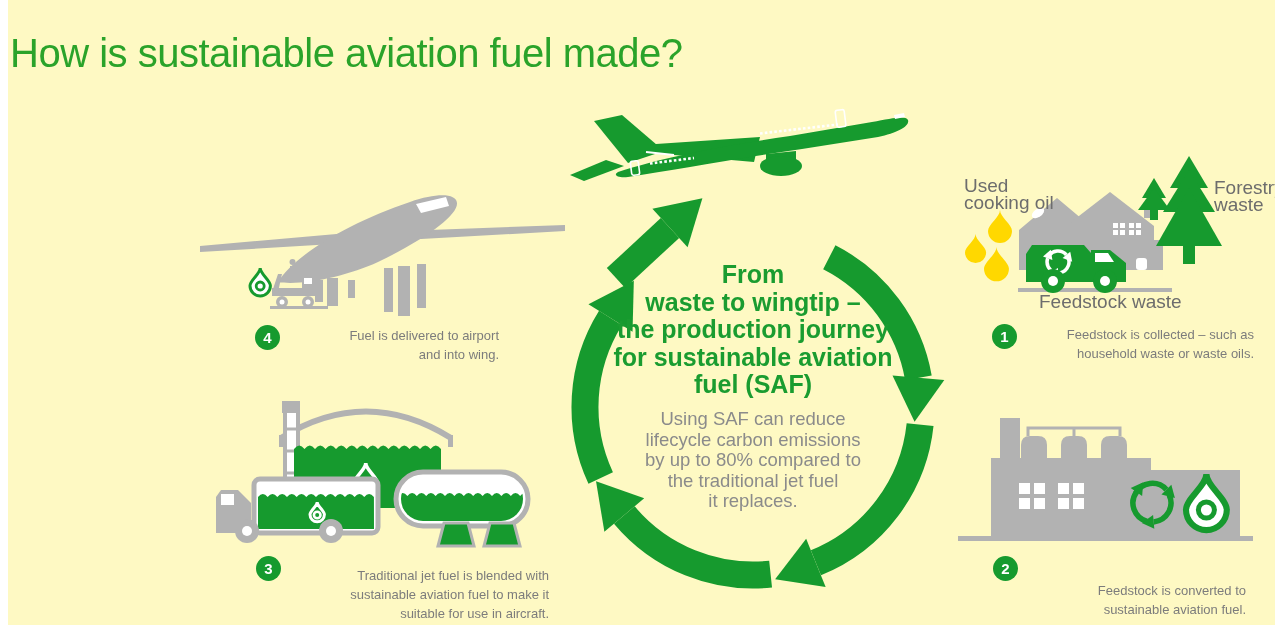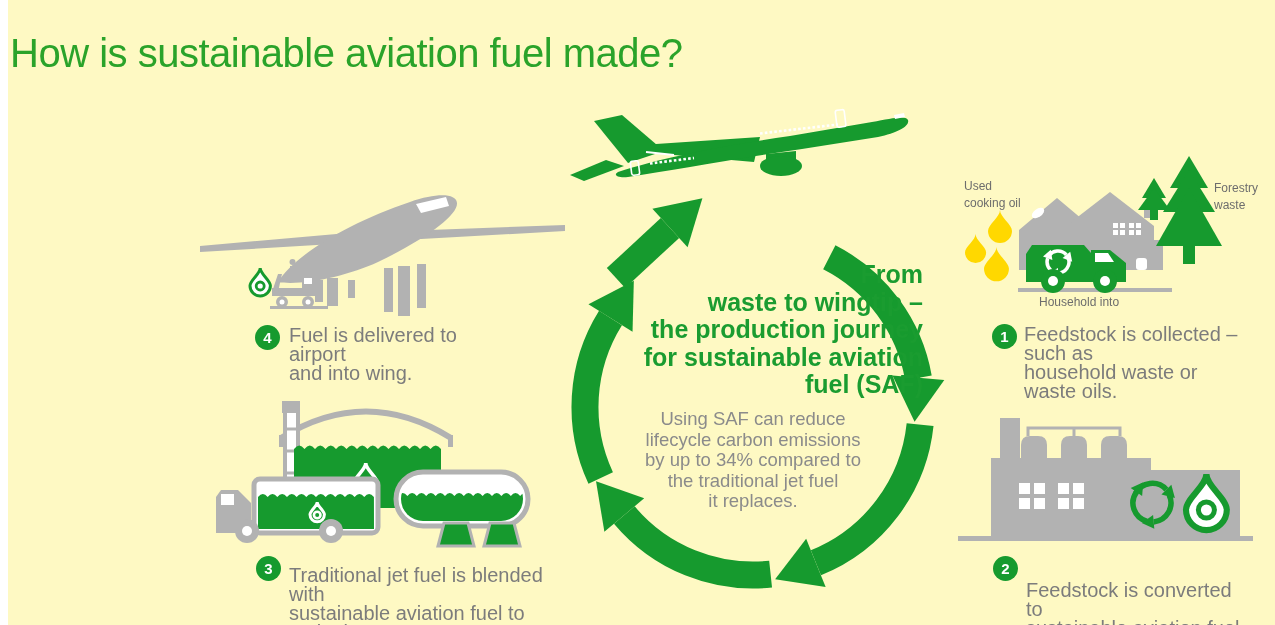--- a/index.html
+++ b/index.html
@@ -6,28 +6,28 @@
     --green:#169a2e; --title-green:#2aa32a; --accent-text-green:#1a9c30;
     --silhouette-gray:#b2b2b2; --text-gray:#7c7c7c; --label-gray:#6d6d6d;
     --yellow:#ffd800; --white:#ffffff;
   }
   html,body{margin:0;padding:0;}
   body{width:1275px;height:625px;background:#fff;overflow:hidden;
        font-family:"Liberation Sans","DejaVu Sans",sans-serif;}
   .canvas{position:relative;width:1275px;height:625px;background:#fef9c3;margin-left:8px;}
   .abs{position:absolute;}
   .title{left:2px;top:4px;font-size:40px;letter-spacing:-0.5px;color:var(--title-green);font-weight:400;}
-  .center-heading{left:575px;top:261px;width:340px;text-align:right;color:var(--accent-text-green);
+  .center-heading{left:575px;top:261px;width:340px;text-align:center;color:var(--accent-text-green);
       font-size:25px;line-height:27.5px;font-weight:700;white-space:pre-line;}
   .center-body{left:595px;top:409px;width:300px;text-align:center;color:#8b8b8b;
       font-size:18.5px;line-height:20.5px;white-space:pre-line;}
   .badge{width:25px;height:25px;border-radius:50%;background:var(--green);color:#fff;
       font-size:15px;font-weight:700;text-align:center;line-height:25px;}
-  .step-text{font-size:20px;line-height:19px;color:var(--text-gray);white-space:pre-line;}
-  .label{font-size:12px;line-height:16.5px;color:var(--label-gray);white-space:pre-line;}
+  .step-text{font-size:13px;line-height:19px;color:var(--text-gray);white-space:pre-line;text-align:right;}
+  .label{font-size:19px;line-height:16.5px;color:var(--label-gray);white-space:pre-line;}
   svg{display:block;}
   .g{fill:var(--green);} .gy{fill:var(--silhouette-gray);} .w{fill:#fff;}
   .yl{fill:var(--yellow);}
   .arc{stroke:var(--green);stroke-width:27;fill:none;}
 </style>
 </head>
 <body>
 
 <div class="canvas">
 
@@ -53,21 +53,21 @@
     <use href="#bighead" class="g" transform="translate(122,48) rotate(-42.6)"></use>
   </svg>
 
   <div class="abs center-heading">From
 waste to wingtip –
 the production journey
 for sustainable aviation
 fuel (SAF)</div>
   <div class="abs center-body">Using SAF can reduce
 lifecycle carbon emissions
-by up to 34% compared to
+by up to 80% compared to
 the traditional jet fuel
 it replaces.</div>
 
   <svg class="abs" style="left:562px;top:88px" width="345" height="120" viewBox="0 0 345 120">
     <polygon class="g" points="0,87 36,72 54,78 14,93"></polygon>
     <polygon class="g" points="24,33 52,27 94,63 58,75"></polygon>
     <polygon class="g" points="190,49 86,56 70,64 184,74"></polygon>
     <path class="g" d="M48,84 C90,70 150,58 220,48 L302,34 C322,30.5 335,27 338,32 C340,38 328,45 308,49 L232,61 C162,71 104,82 58,89 C47,90 43,87 48,84 Z"></path>
     <polygon class="g" points="196,66 226,63 226,73 196,75"></polygon>
     <ellipse class="g" cx="211" cy="78" rx="21" ry="10"></ellipse>
@@ -128,21 +128,21 @@
       <circle class="g" cx="95" cy="131" r="12"></circle>
         <circle class="w" cx="95" cy="131" r="5"></circle>
       <circle class="g" cx="147" cy="131" r="12"></circle>
         <circle class="w" cx="147" cy="131" r="5"></circle>
     </g>
   </svg>
   <div class="abs label" style="left:956px;top:178px">Used
 cooking oil</div>
   <div class="abs label" style="left:1206px;top:180px">Forestry
 waste</div>
-  <div class="abs label" style="left:1031px;top:294px">Household into</div>
+  <div class="abs label" style="left:1031px;top:294px">Feedstock waste</div>
   <div class="abs badge" style="left:984px;top:324px">1</div>
   <div class="abs step-text" style="left:1016px;top:325px;width:230px">Feedstock is collected – such as
 household waste or waste oils.</div>
 
   <svg class="abs" style="left:950px;top:400px" width="300" height="160" viewBox="0 0 300 160">
     <g>
       <rect class="gy" x="0" y="136" width="295" height="5"></rect>
       <rect class="gy" x="42" y="18" width="20" height="40"></rect>
       <path class="gy" d="M33,141 L33,58 L193,58 L193,70 L282,70 L282,141 Z"></path>
       <path class="gy" d="M63,58 L63,45 Q63,36 72,36 L80,36 Q89,36 89,45 L89,58 Z"></path>

